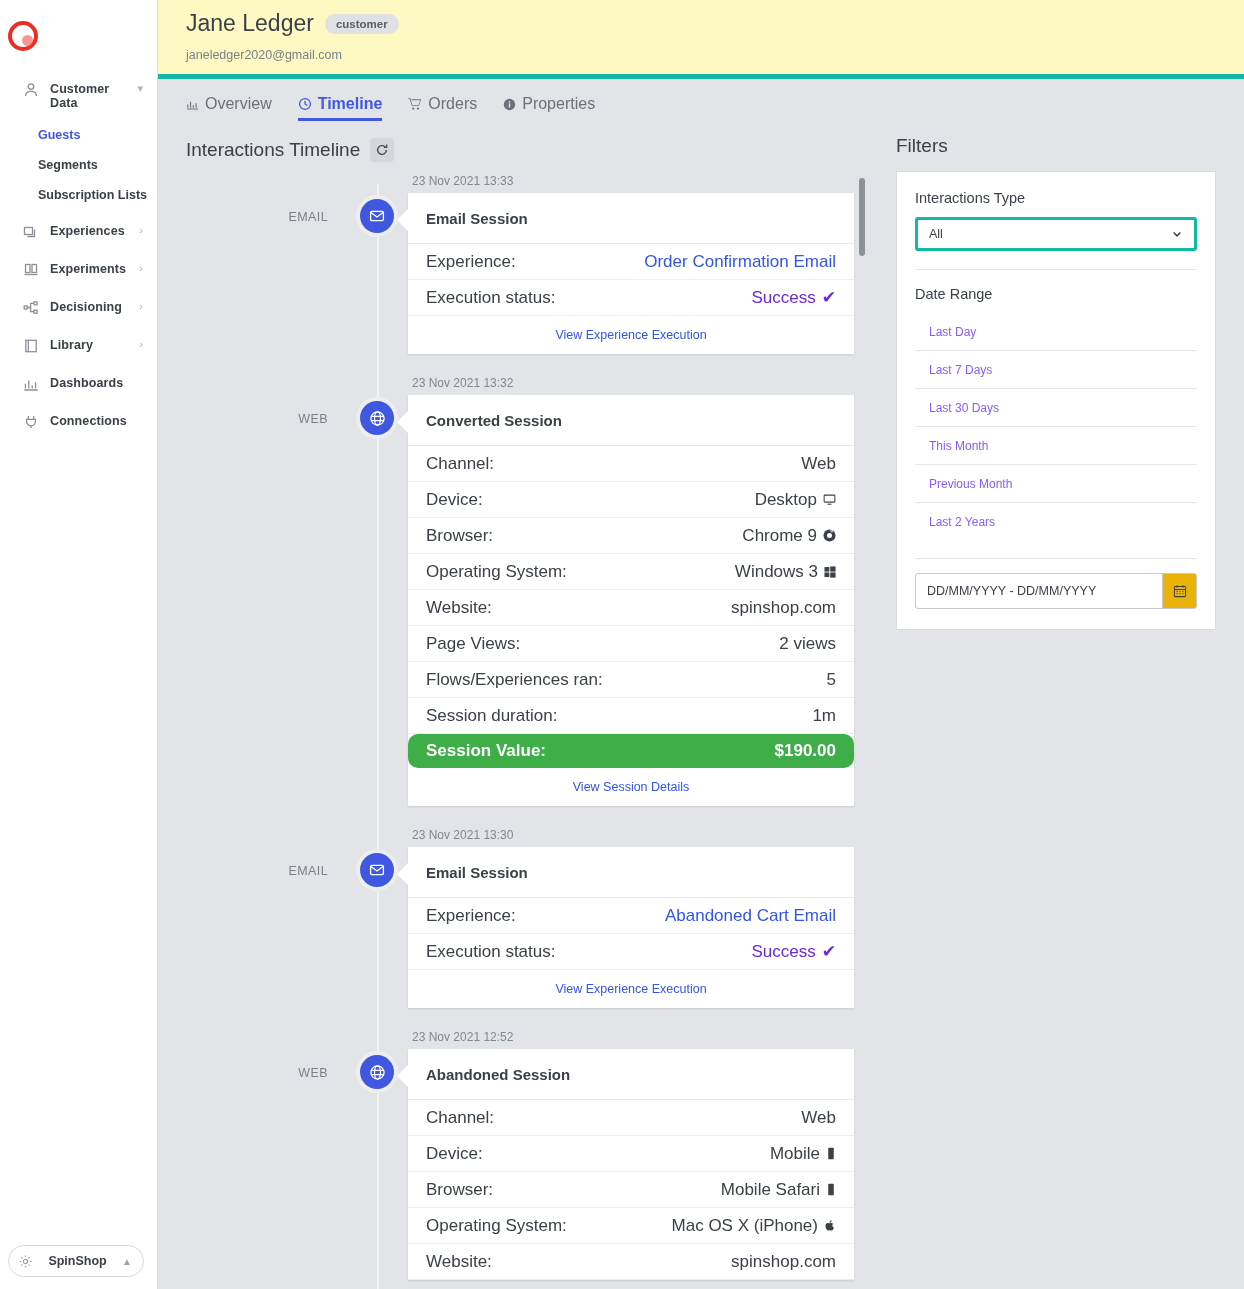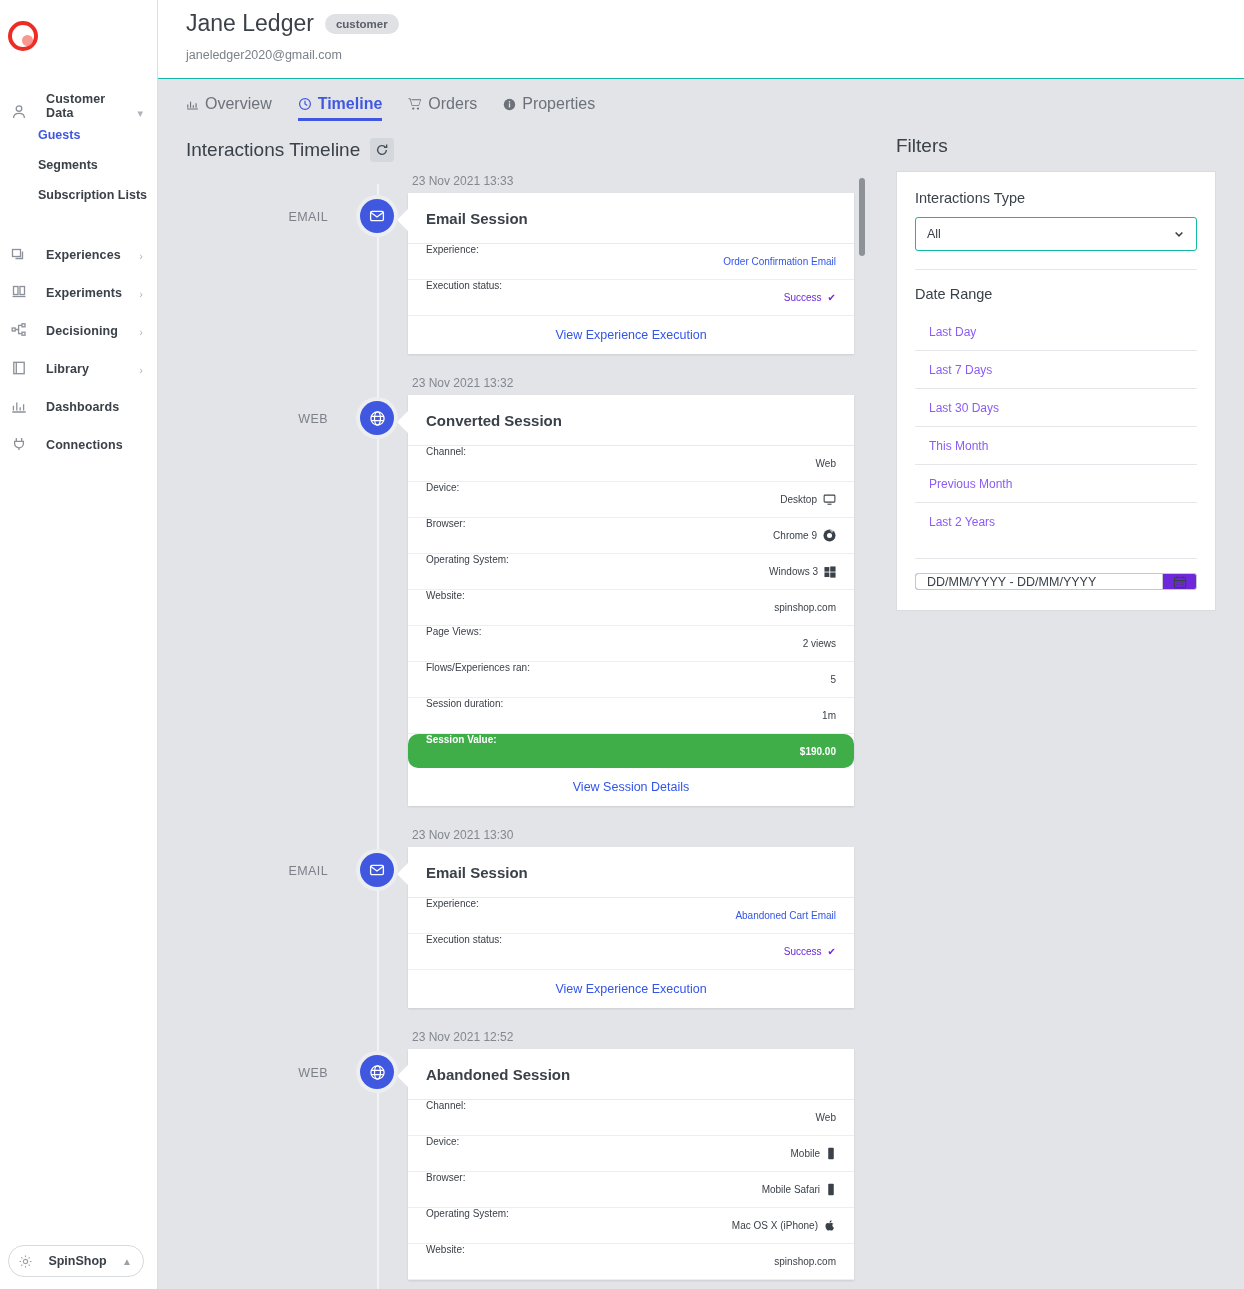--- a/index.html
+++ b/index.html
@@ -25,22 +25,22 @@
     border: 4px solid #ed2d24;
     position: relative;
   }
   .logo-ring::after {
     content: ""; position: absolute; right: 1px; bottom: 1px;
     width: 11px; height: 11px; border-radius: 50%;
     background: #f4756e; opacity: .75;
   }
   .nav-group { padding-top: 10px; }
   .nav-row {
-    display: flex; align-items: flex-end;
-    height: 38px; padding-left: 8px; cursor: pointer; gap: 8px;
+    display: flex; align-items: flex-start;
+    height: 38px; padding-left: 20px; cursor: pointer;
   }
   .nav-ico {
     width: 22px; flex: 0 0 22px; display: flex;
     align-items: center; justify-content: center; color: #8b9099;
   }
   .nav-label {
     font-size: 12.5px; font-weight: bold; color: #3b4149;
     margin-left: 8px; flex: 1; letter-spacing: .1px;
   }
   .nav-chev { color: #aeb3ba; font-size: 11px; padding-right: 14px; }
@@ -60,22 +60,22 @@
   .workspace .gear { margin-left: 9px; color: #9ca1a9; display:flex; }
   .workspace .wtext {
     flex: 1; text-align: center; font-size: 12.5px;
     font-weight: bold; color: #3b4149;
   }
   .workspace .wchev { margin-right: 11px; color: #9ca1a9; font-size: 10px; }
 
   
   .main { flex: 1; display: flex; flex-direction: column; min-width: 0; }
   .pageheader {
-    background: #ffffff; height: 79px; padding: 10px 0 0 28px;
-    border-bottom: 1px solid #14b8a6;
+    background: #fef9c3; height: 79px; padding: 10px 0 0 28px;
+    border-bottom: 5px solid #14b8a6;
   }
   .titlerow { display: flex; align-items: center; gap: 11px; }
   .cust-name { font-size: 23px; color: #3b4149; font-weight: normal; }
   .cust-badge {
     background: #dfe1e5; color: #5b6068;
     border-radius: 11px; padding: 4px 11px;
     font-size: 11.5px; font-weight: bold;
   }
   .cust-email { font-size: 12.5px; color: #7c8189; margin-top: 11px; }
 
@@ -139,23 +139,23 @@
     content: ""; position: absolute; left: -11px; top: 16px;
     border-top: 11px solid transparent;
     border-bottom: 11px solid transparent;
     border-right: 11px solid #fff;
   }
   .card-title {
     font-size: 15px; font-weight: bold; color: #3b4149;
     padding: 17px 18px 16px 18px; border-bottom: 1px solid #e8e9eb;
   }
   .row {
-    display: flex; justify-content: space-between; 
+    display: flex; justify-content: space-between; align-items: center;
     padding: 0 18px; height: 36px; border-bottom: 1px solid #eceef0;
-    font-size: 10px;
+    font-size: 17px;
   }
   .row .k { color: #3b4149; }
   .row .v { color: #3b4149; display: flex; align-items: center; gap: 6px; }
   .row .v.link { color: #3355e8; }
   .row .v.ok { color: #6d28d9; }
   .row.highlight {
     background: #3fae49; height: 34px; border-bottom: none; border-radius: 10px;
   }
   .row.highlight .k, .row.highlight .v { color: #fff; font-weight: bold; }
   .cta {
@@ -166,37 +166,37 @@
 
   
   .right-col { width: 376px; flex: 0 0 376px; padding: 56px 28px 0 28px; }
   .filters-title { font-size: 19px; color: #3b4149; margin-bottom: 14px; }
   .filters-card {
     background: #fff; border: 1px solid #d9dbdf;
     padding: 18px 18px 20px 18px;
   }
   .f-label { font-size: 14.5px; color: #3b4149; margin-bottom: 11px; }
   .select {
-    height: 34px; border: 1px solid #14b8a6; border-radius: 3px;
+    height: 34px; border: 3px solid #14b8a6; border-radius: 3px;
     display: flex; align-items: center; justify-content: space-between;
     padding: 0 11px; font-size: 12.5px; color: #3b4149; cursor: pointer;
     background: #fff;
   }
   .divider { height: 1px; background: #e4e6e9; margin: 18px 0 16px 0; }
   .dr-list { border-top: none; }
   .dr-item {
     font-size: 12px; color: #8b5cf6; height: 38px;
     display: flex; align-items: center; padding-left: 14px;
     border-bottom: 1px solid #e4e6e9; cursor: pointer;
   }
   .dr-item:last-child { border-bottom: none; }
   .date-sep { height: 1px; background: #e4e6e9; margin: 17px 0 14px 0; }
   .date-input-wrap {
-    display: flex; height: 17px; border: 1px solid #c6cad0; border-radius: 3px;
-    overflow: hidden; background: #6d28d9;
+    display: flex; height: 36px; border: 1px solid #c6cad0; border-radius: 3px;
+    overflow: hidden; background: #eab308;
   }
   .date-input {
     flex: 1; border: none; outline: none; padding-left: 11px;
     font-size: 12.5px; color: #3b4149; font-family: "Liberation Sans", sans-serif;
   }
   .date-input::placeholder { color: #3b4149; }
   .cal-btn {
     width: 34px; border-left: 1px solid #c6cad0;
     display: flex; align-items: center; justify-content: center;
     cursor: pointer; color: #3b4149;

